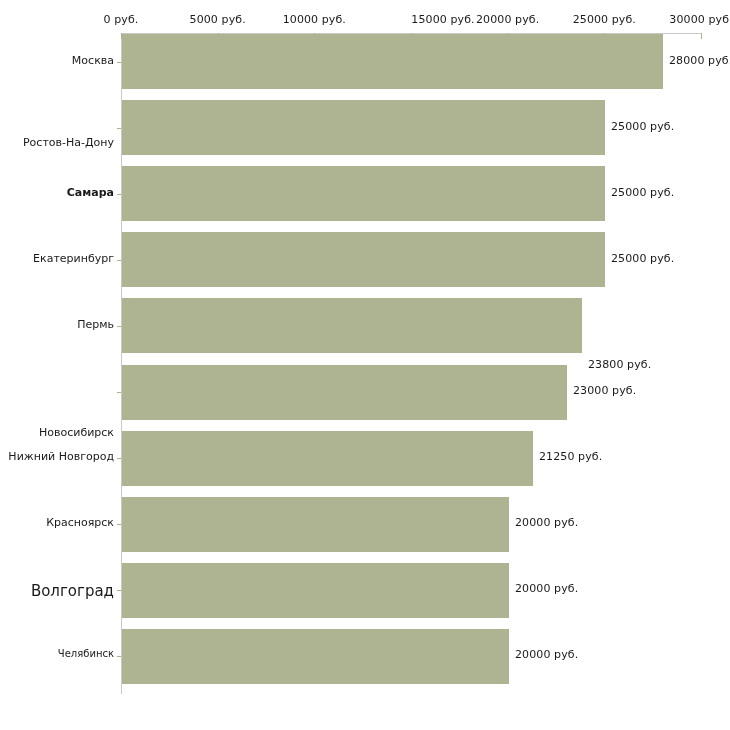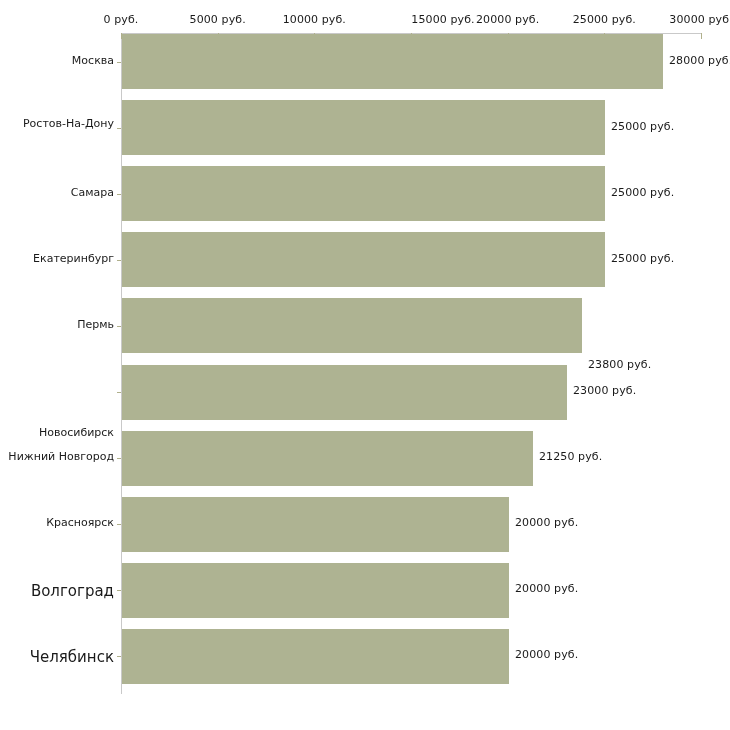--- a/index.html
+++ b/index.html
@@ -84,37 +84,37 @@
       <div class="x-tick-label" style="left: 507.667px; top: 13px;">20000 руб.</div>
       <div class="x-tick" style="left: 604.333px; position: absolute; top: 33px;"></div>
       <div class="x-tick-label" style="left: 604.333px; top: 13px;">25000 руб.</div>
       <div class="x-tick" style="left: 701px; position: absolute; top: 33px;"></div>
       <div class="x-tick-label" style="left: 701px; top: 13px;">30000 руб.</div>
     </div>
   <div id="y-labels-layer">
       <div style="position: absolute; left: 117px; top: 62px; width: 4px; height: 1px; background: rgb(176, 176, 140);"></div>
       <div style="position: absolute; right: 616px; top: 53.5px; font-size: 11px; color: rgb(26, 26, 26); white-space: nowrap; text-align: right; margin-left: 24px;">Москва</div>
       <div style="position: absolute; left: 117px; top: 128px; width: 4px; height: 1px; background: rgb(176, 176, 140);"></div>
-      <div style="position: absolute; right: 616px; top: 117px; font-size: 11px; color: rgb(26, 26, 26); white-space: nowrap; ">Ростов-На-Дону</div>
+      <div style="position: absolute; right: 616px; top: 136px; font-size: 11px; color: rgb(26, 26, 26); white-space: nowrap; ">Ростов-На-Дону</div>
       <div style="position: absolute; left: 117px; top: 194px; width: 4px; height: 1px; background: rgb(176, 176, 140);"></div>
-      <div style="position: absolute; right: 616px; top: 185.7px; font-size: 11px; color: rgb(26, 26, 26); white-space: nowrap; text-align: right;">Самара</div>
+      <div style="position: absolute; right: 616px; top: 185.7px; font-size: 11px; color: rgb(26, 26, 26); white-space: nowrap; text-align: right; font-weight: bold;">Самара</div>
       <div style="position: absolute; left: 117px; top: 260px; width: 4px; height: 1px; background: rgb(176, 176, 140);"></div>
       <div style="position: absolute; right: 616px; top: 251.8px; font-size: 11px; color: rgb(26, 26, 26); white-space: nowrap; text-align: right; margin-left: 12px;">Екатеринбург</div>
       <div style="position: absolute; left: 117px; top: 326px; width: 4px; height: 1px; background: rgb(176, 176, 140);"></div>
       <div style="position: absolute; right: 616px; top: 317.9px; font-size: 11px; color: rgb(26, 26, 26); white-space: nowrap; text-align: right;">Пермь</div>
       <div style="position: absolute; left: 117px; top: 392px; width: 4px; height: 1px; background: rgb(176, 176, 140);"></div>
       <div style="position: absolute; right: 616px; top: 384px; font-size: 11px; color: rgb(26, 26, 26); white-space: nowrap; text-align: right; margin-top: 42px;">Новосибирск</div>
       <div style="position: absolute; left: 117px; top: 458px; width: 4px; height: 1px; background: rgb(176, 176, 140);"></div>
       <div style="position: absolute; right: 616px; top: 450.1px; font-size: 11px; color: rgb(26, 26, 26); white-space: nowrap; text-align: right;">Нижний Новгород</div>
       <div style="position: absolute; left: 117px; top: 524px; width: 4px; height: 1px; background: rgb(176, 176, 140);"></div>
       <div style="position: absolute; right: 616px; top: 516.2px; font-size: 11px; color: rgb(26, 26, 26); white-space: nowrap; text-align: right;">Красноярск</div>
       <div style="position: absolute; left: 117px; top: 590px; width: 4px; height: 1px; background: rgb(176, 176, 140);"></div>
       <div style="position: absolute; right: 616px; top: 582.3px; font-size: 15px; color: rgb(26, 26, 26); white-space: nowrap; text-align: center;">Волгоград</div>
       <div style="position: absolute; left: 117px; top: 656px; width: 4px; height: 1px; background: rgb(176, 176, 140);"></div>
-      <div style="position: absolute; right: 616px; top: 648.4px; font-size: 15px; color: rgb(26, 26, 26); white-space: nowrap; text-align: left;">Челябинск</div>
+      <div style="position: absolute; right: 616px; top: 648.4px; font-size: 10px; color: rgb(26, 26, 26); white-space: nowrap; text-align: left;">Челябинск</div>
     </div>
   <div id="bars-layer">
       <div style="position: absolute; left: 122px; top: 34px; width: 541px; height: 55px; background: rgb(174, 179, 146);"></div>
       <div class="bar-value" style="left: 669px; top: 54px;">28000 руб.</div>
       <div style="position: absolute; left: 122px; top: 100px; width: 483px; height: 55px; background: rgb(174, 179, 146);"></div>
       <div class="bar-value" style="left: 611px; top: 120px;">25000 руб.</div>
       <div style="position: absolute; left: 122px; top: 166px; width: 483px; height: 55px; background: rgb(174, 179, 146);"></div>
       <div class="bar-value" style="left: 611px; top: 186px;">25000 руб.</div>
       <div style="position: absolute; left: 122px; top: 232px; width: 483px; height: 55px; background: rgb(174, 179, 146);"></div>
       <div class="bar-value" style="left: 611px; top: 252px;">25000 руб.</div>

